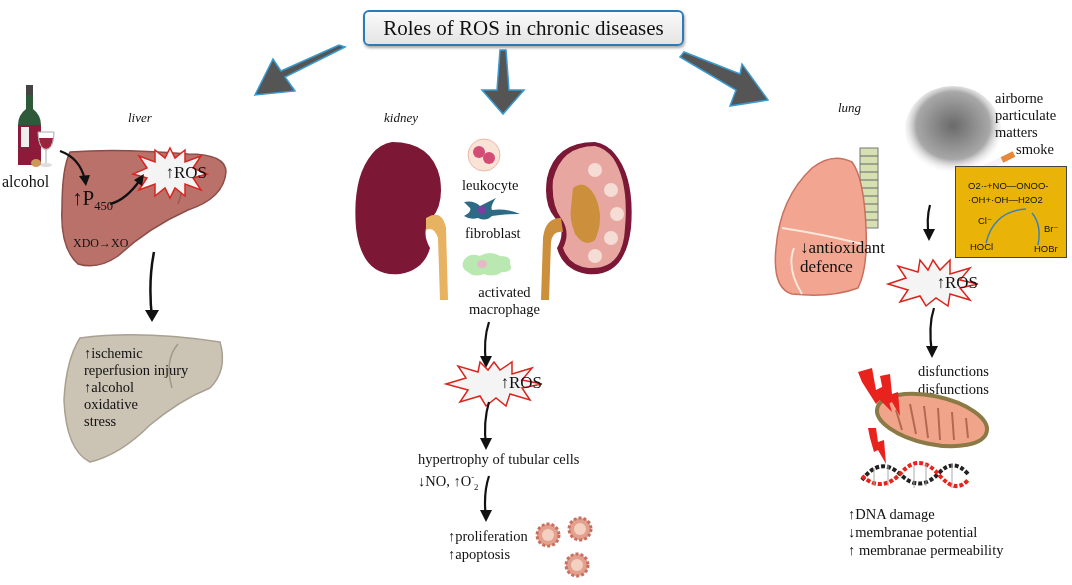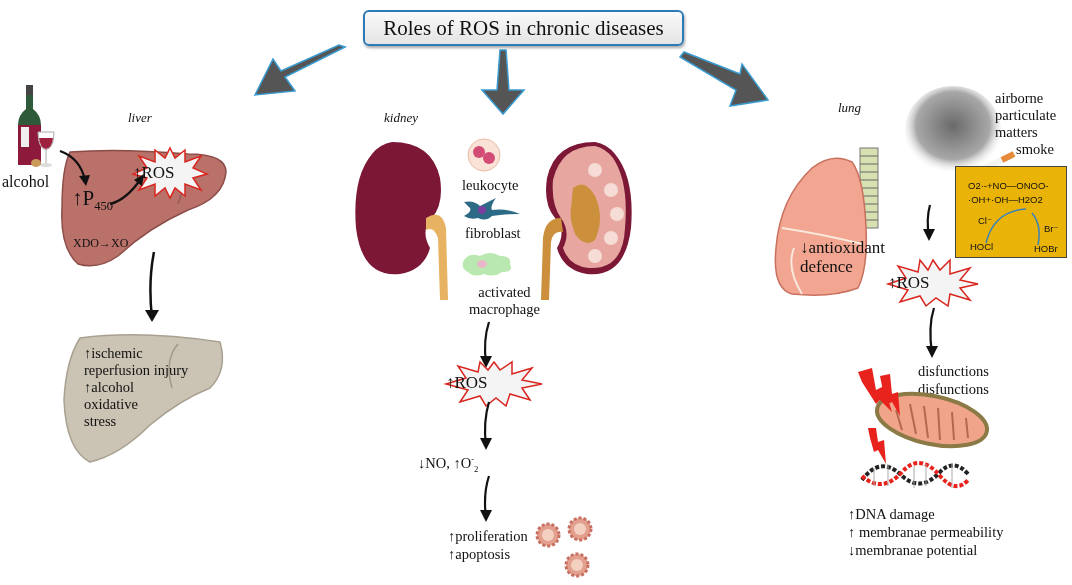--- a/index.html
+++ b/index.html
@@ -6,21 +6,21 @@
   body { width:1072px; height:585px; position:relative; overflow:hidden;
          font-family:"Liberation Serif", "DejaVu Serif", serif; color:#111; }
   .abs { position:absolute; }
   .title-box { left:363px; top:10px; width:317px; height:32px; border:2px solid #2d7bb6;
     border-radius:6px; background:linear-gradient(#fafafa,#e4e4e4); box-shadow:1px 2px 3px rgba(0,0,0,.35);
     font-size:21px; line-height:32px; text-align:center; }
   .organ-label { font-style:italic; font-size:13px; }
   .txt { font-size:14.5px; line-height:18px; white-space:nowrap; }
   .txt-md { font-size:16px; line-height:19px; white-space:nowrap; }
   .ros-burst { font-size:17px; }
-  .ros-burst span { position:absolute; left:0; right:0; text-align:left; top:50%; transform:translateY(-50%); }
+  .ros-burst span { position:absolute; left:0; right:0; text-align:right; top:50%; transform:translateY(-50%); }
   sub { font-size:60%; }
   sup { font-size:60%; }
   svg { position:absolute; overflow:visible; }
   .eq { font-family:"Liberation Sans", "DejaVu Sans", sans-serif; font-size:9.5px; line-height:12px; }
 </style>
 </head>
 <body>
 
 <div class="abs title-box">Roles of ROS in chronic diseases</div>
 
@@ -146,20 +146,21 @@
   </svg>
   <span>↑ROS</span>
 </div>
 
 <svg style="left:477px;top:402px;width:20px;height:48px" viewBox="0 0 20 48">
   <path d="M12,0 Q6,20 9,44" fill="none" stroke="#111" stroke-width="2.2"></path>
   <polygon points="3,36 9,48 15,36" fill="#111"></polygon>
 </svg>
 
 <div class="abs txt" style="left:418px;top:450px">
+  <div>hypertrophy of tubular cells</div>
   <div><span>↓NO, ↑O</span><sup>-</sup><sub>2</sub></div>
 </div>
 
 <svg style="left:477px;top:476px;width:20px;height:46px" viewBox="0 0 20 46">
   <path d="M12,0 Q6,18 9,42" fill="none" stroke="#111" stroke-width="2.2"></path>
   <polygon points="3,34 9,46 15,34" fill="#111"></polygon>
 </svg>
 
 <div class="abs txt" style="left:448px;top:527px">
   <div>↑proliferation</div>
@@ -288,15 +289,15 @@
       <line x1="14" y1="18" x2="14" y2="36"></line>
       <line x1="28" y1="14" x2="28" y2="36"></line>
       <line x1="54" y1="16" x2="54" y2="38"></line>
       <line x1="66" y1="14" x2="66" y2="36"></line>
       <line x1="92" y1="14" x2="92" y2="38"></line>
     </g>
 </svg>
 
 <div class="abs txt" style="left:848px;top:505px">
   <div>↑DNA damage</div>
+  <div>↓membranae potential</div>
   <div>↑ membranae permeability</div>
-  <div>↓membranae potential</div>
 </div>
 
 </body></html>

